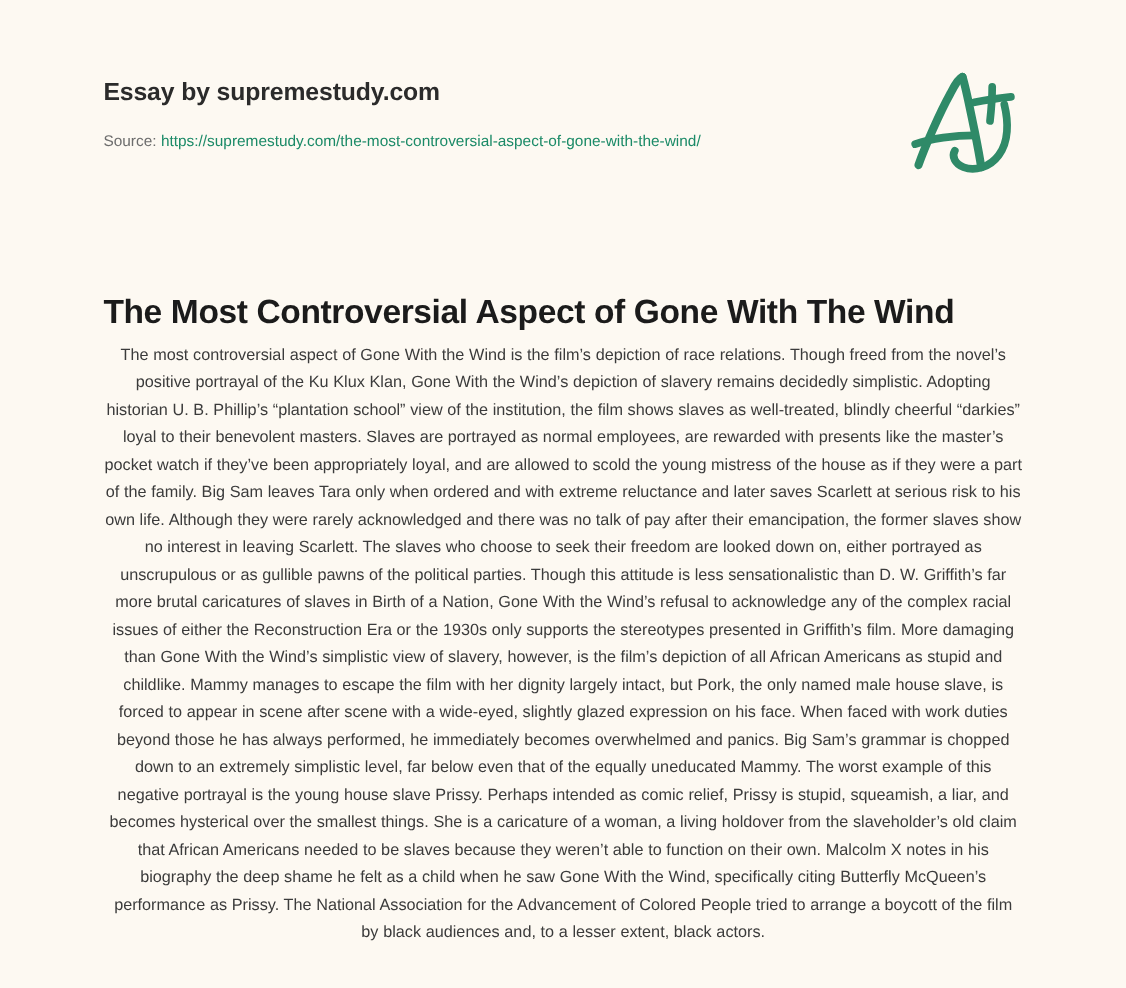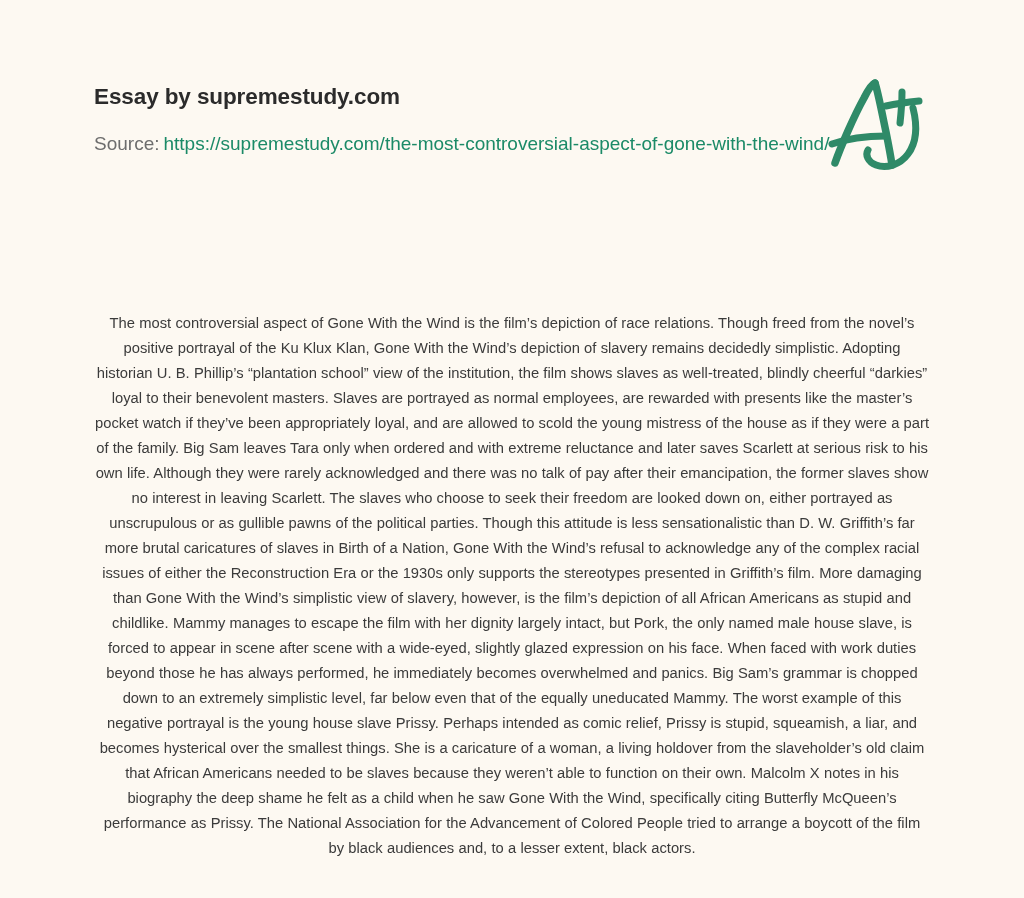--- a/index.html
+++ b/index.html
@@ -21,41 +21,41 @@
     position: relative;
     width: 1024px;
     height: 898px;
     background: #fdf9f2;
   }
 
   
   .header {
     position: absolute;
     left: 0;
-    top: 13px;
+    top: 0;
     width: 1020px;
     height: 200px;
   }
 
   .byline {
     position: absolute;
     left: 94px;
     top: 71px;
     font-size: 22.5px;
     font-weight: bold;
     color: #2b2b2b;
     letter-spacing: -0.1px;
     white-space: nowrap;
   }
 
   .source-line {
     position: absolute;
     left: 94px;
     top: 120px;
-    font-size: 19px;
+    font-size: 14px;
     color: #6d6d6d;
     white-space: nowrap;
     line-height: 1.2;
   }
 
   .source-label {
     color: #6d6d6d;
   }
 
   .source-url {
@@ -135,18 +135,19 @@
 
           <path d="M70 36 C79 34, 93 32, 103 31" stroke-width="7"></path>
 
           <path d="M97 38 C101 54, 101 72, 92 84 C84 95, 70 99, 60 95 C52 92, 49 85, 52 80" stroke-width="7"></path>
         </g>
       </svg>
     </div>
 
   </div>
 
+  <h1 class="doc-title">The Most Controversial Aspect of Gone With The Wind</h1>
 
   <div class="doc-body">
     <p>The most controversial aspect of Gone With the Wind is the film’s depiction of race relations. Though freed from the novel’s positive portrayal of the Ku Klux Klan, Gone With the Wind’s depiction of slavery remains decidedly simplistic. Adopting historian U. B. Phillip’s “plantation school” view of the institution, the film shows slaves as well-treated, blindly cheerful “darkies” loyal to their benevolent masters. Slaves are portrayed as normal employees, are rewarded with presents like the master’s pocket watch if they’ve been appropriately loyal, and are allowed to scold the young mistress of the house as if they were a part of the family. Big Sam leaves Tara only when ordered and with extreme reluctance and later saves Scarlett at serious risk to his own life. Although they were rarely acknowledged and there was no talk of pay after their emancipation, the former slaves show no interest in leaving Scarlett. The slaves who choose to seek their freedom are looked down on, either portrayed as unscrupulous or as gullible pawns of the political parties. Though this attitude is less sensationalistic than D. W. Griffith’s far more brutal caricatures of slaves in Birth of a Nation, Gone With the Wind’s refusal to acknowledge any of the complex racial issues of either the Reconstruction Era or the 1930s only supports the stereotypes presented in Griffith’s film. More damaging than Gone With the Wind’s simplistic view of slavery, however, is the film’s depiction of all African Americans as stupid and childlike. Mammy manages to escape the film with her dignity largely intact, but Pork, the only named male house slave, is forced to appear in scene after scene with a wide-eyed, slightly glazed expression on his face. When faced with work duties beyond those he has always performed, he immediately becomes overwhelmed and panics. Big Sam’s grammar is chopped down to an extremely simplistic level, far below even that of the equally uneducated Mammy. The worst example of this negative portrayal is the young house slave Prissy. Perhaps intended as comic relief, Prissy is stupid, squeamish, a liar, and becomes hysterical over the smallest things. She is a caricature of a woman, a living holdover from the slaveholder’s old claim that African Americans needed to be slaves because they weren’t able to function on their own. Malcolm X notes in his biography the deep shame he felt as a child when he saw Gone With the Wind, specifically citing Butterfly McQueen’s performance as Prissy. The National Association for the Advancement of Colored People tried to arrange a boycott of the film by black audiences and, to a lesser extent, black actors.</p>
   </div>
 
 </div>
 
 </body></html>

